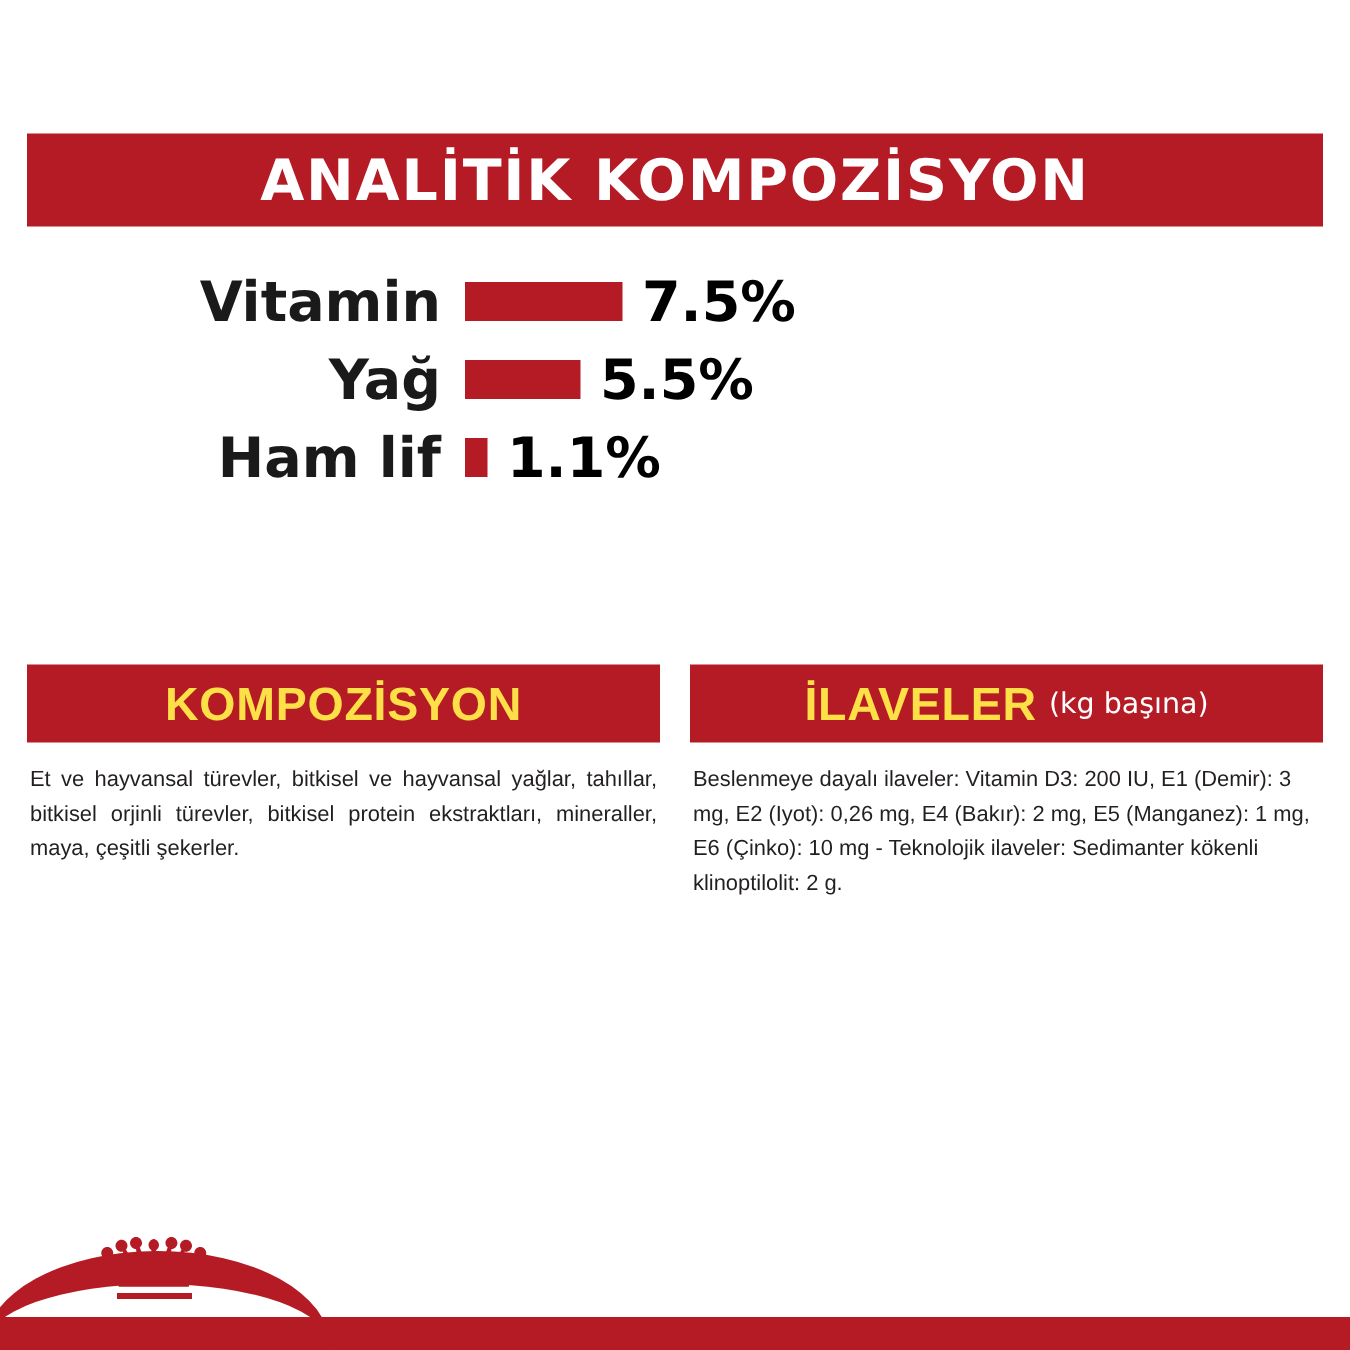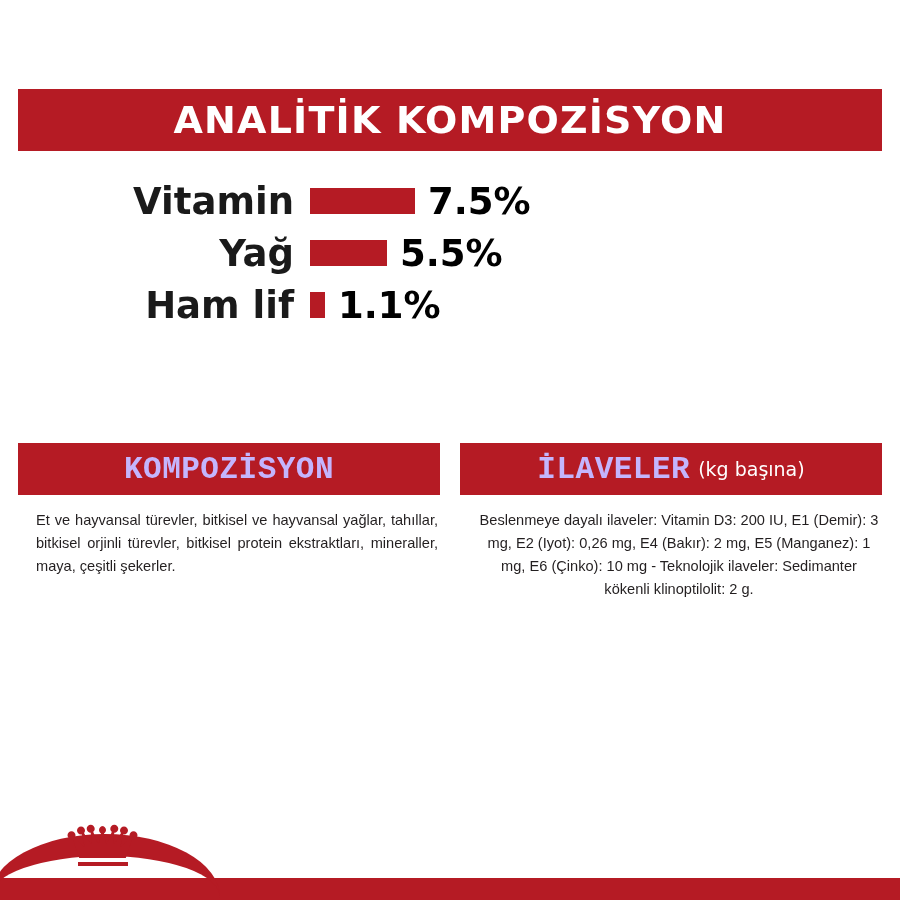--- a/index.html
+++ b/index.html
@@ -100,46 +100,45 @@
   .col-header {
     background: #b51b24;
     height: 52px;
     display: flex;
     align-items: center;
     justify-content: center;
     padding: 0 10px;
     box-sizing: border-box;
   }
   .col-header-title {
-    color: #c4b5fd;
+    color: #fde047;
     font-size: 31px;
     font-weight: bold;
     letter-spacing: 0.5px;
-    font-family: Liberation Mono, monospace;
+    font-family: Liberation Sans, sans-serif;
     line-height: 1;
   }
   .col-header-sub {
     color: #ffffff;
     font-size: 19px;
     font-weight: normal;
     font-family: "DejaVu Sans", sans-serif;
     margin-left: 8px;
     line-height: 1;
   }
   .col-body {
     padding: 14px 2px 0 2px;
     font-size: 14.6px;
     line-height: 1.58;
     color: #231f20;
     text-align: justify;
     font-family: "Liberation Sans", sans-serif;
-    margin-left: 16px;
   }
   .col-body.left-body { text-align: justify; }
-  .col-body.right-body { text-align: center; }
+  .col-body.right-body { text-align: left; }
 
   
   .footer {
     position: absolute;
     left: 0;
     bottom: 0;
     width: 900px;
     height: 76px;
   }
   .footer-line {

